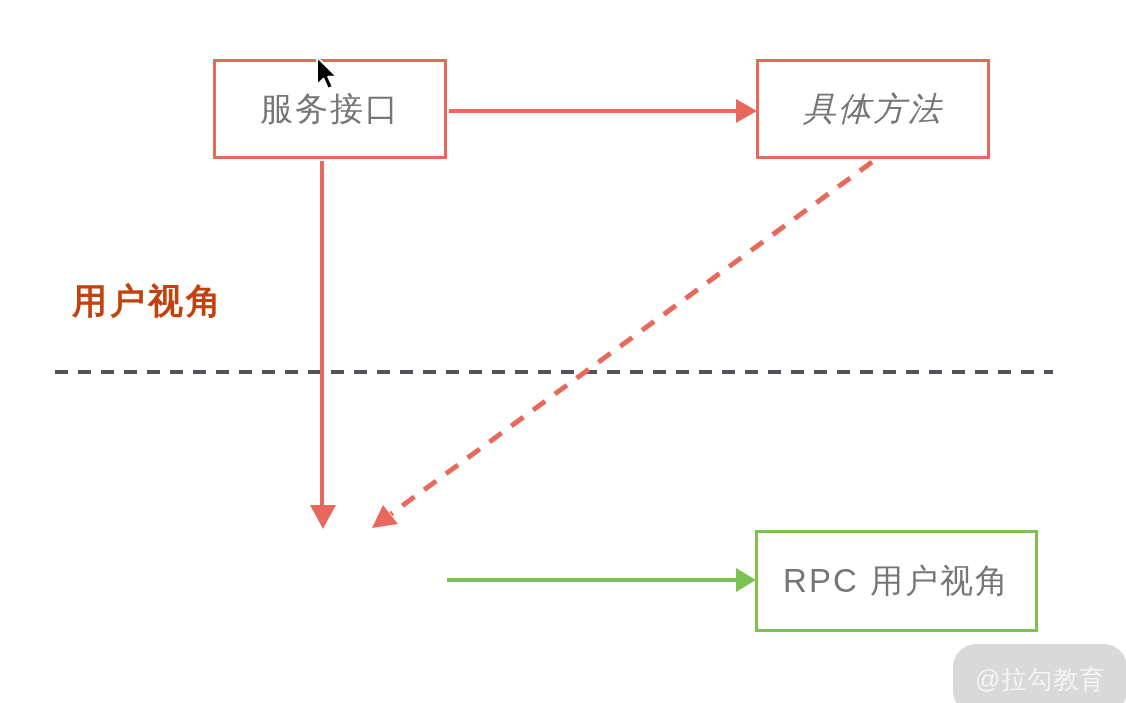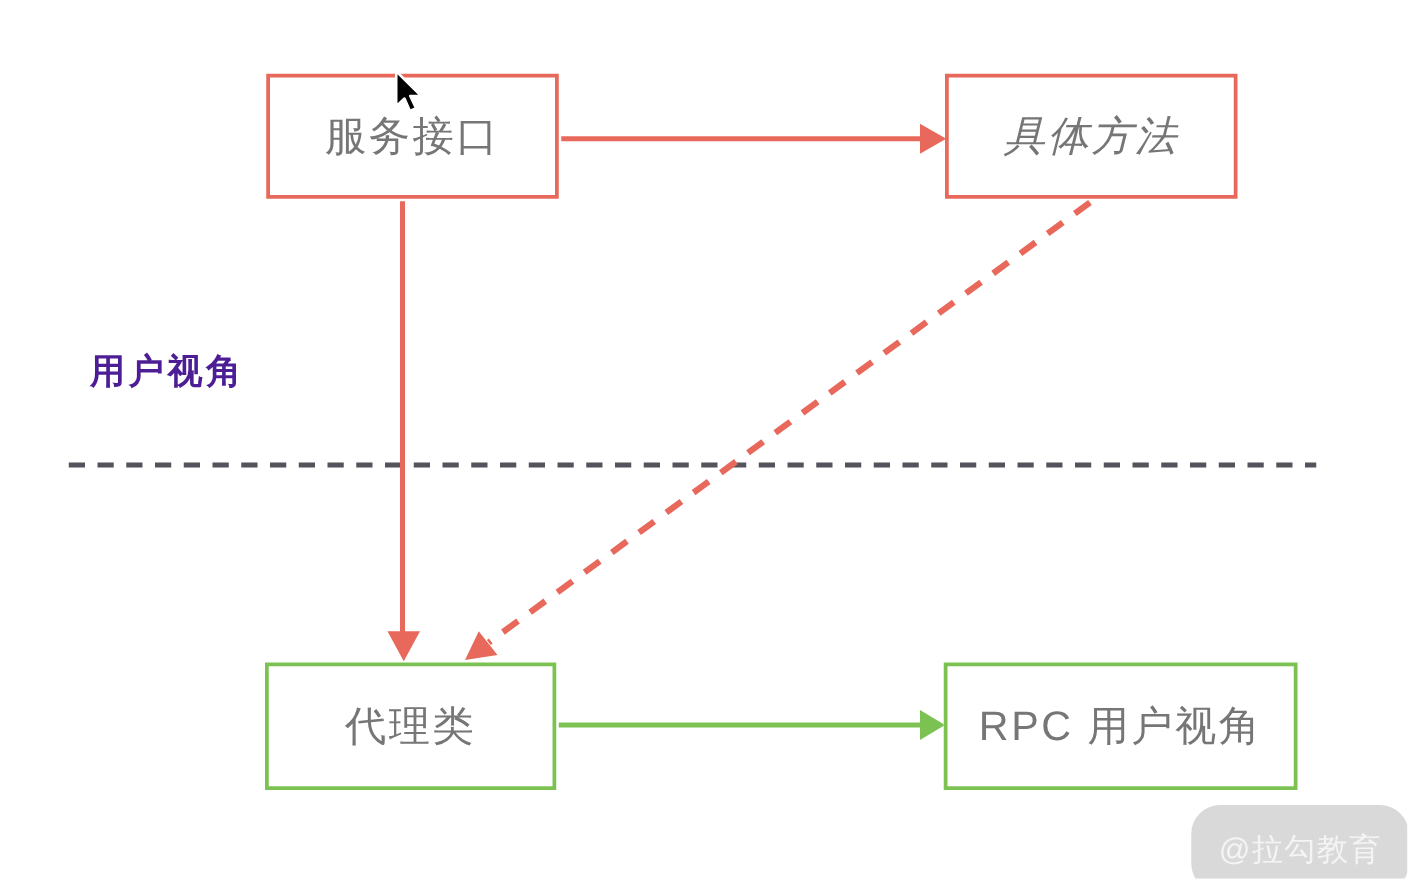--- a/index.html
+++ b/index.html
@@ -37,22 +37,22 @@
     letter-spacing: 2px;
     white-space: nowrap;
   }
   #node-service   { left: 213px; top: 59px;  width: 234px; height: 100px; }
   #node-method    { left: 756px; top: 59px;  width: 234px; height: 100px; font-style: italic; }
   #node-proxy     { left: 212px; top: 530px; width: 233px; height: 102px; }
   #node-rpc       { left: 755px; top: 530px; width: 283px; height: 102px; }
   .perspective-label {
     position: absolute;
     left: 72px; top: 278px;
-    color: #4c1d95;
-    font-size: 28px;
+    color: #c2410c;
+    font-size: 35px;
     font-weight: bold;
     letter-spacing: 3px;
     white-space: nowrap;
   }
   .watermark {
     position: absolute;
     left: 953px; top: 644px;
     height: 46px;
     padding: 12px 22px;
     border-radius: 23px;
@@ -102,23 +102,20 @@
   </svg>
 
   <div class="node node-red" id="node-service">
     <span class="node-label">服务接口</span>
   </div>
 
   <div class="node node-red" id="node-method">
     <span class="node-label">具体方法</span>
   </div>
 
-  <div class="node node-green" id="node-proxy">
-    <span class="node-label">代理类</span>
-  </div>
 
   <div class="node node-green" id="node-rpc">
     <span class="node-label">RPC 用户视角</span>
   </div>
 
   <div class="perspective-label">用户视角</div>
 
   <div class="watermark">@拉勾教育</div>
 
   <svg class="cursor" width="28" height="38" viewBox="0 0 28 38">

